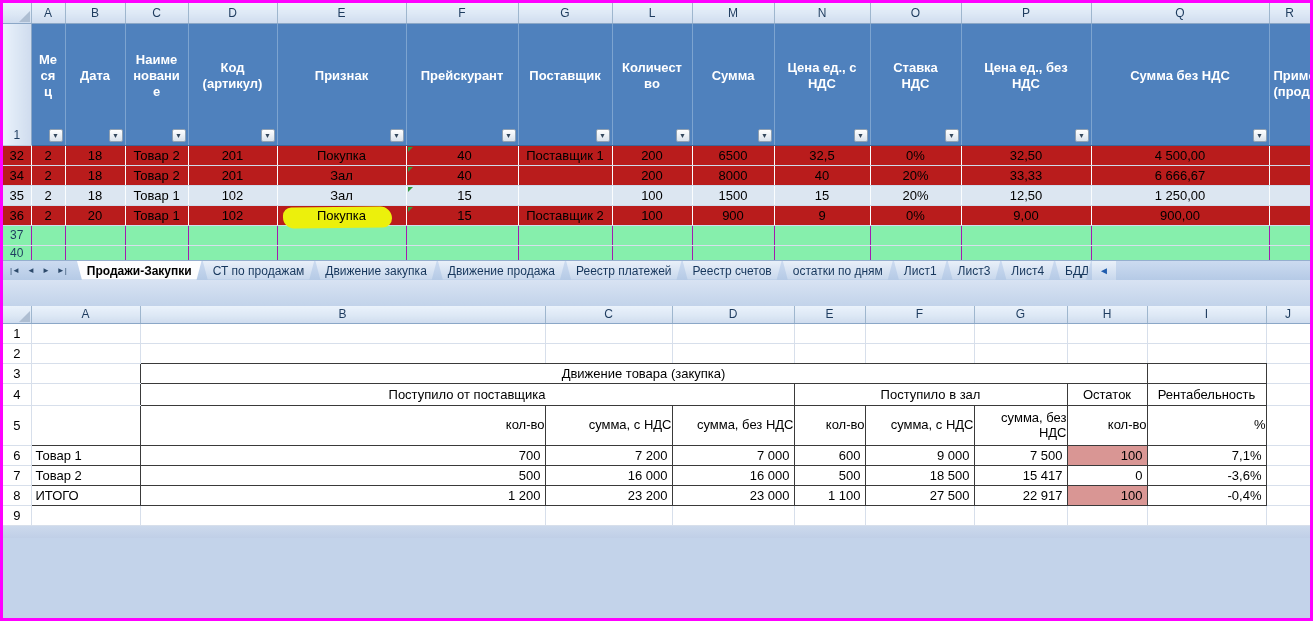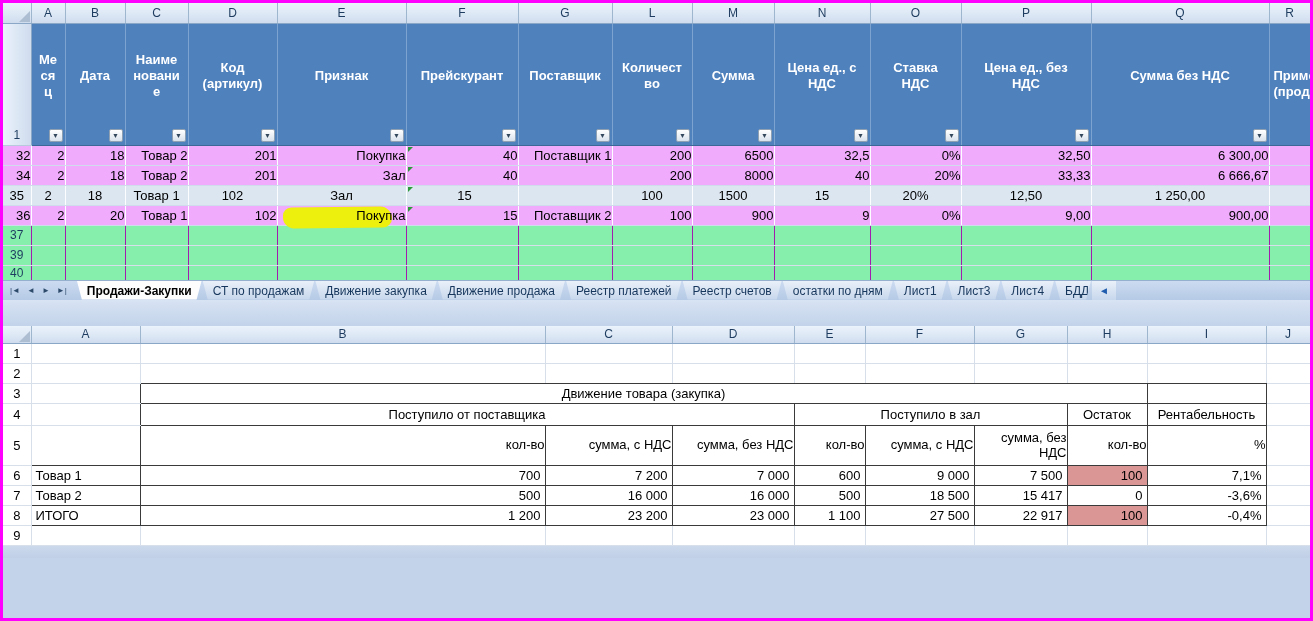--- a/index.html
+++ b/index.html
@@ -27,21 +27,21 @@
   .htext { padding:0 7px 16px; white-space:normal; overflow-wrap:anywhere; line-height:1.25; }
   .fbtn { position:absolute; right:2px; bottom:3px; width:14px; height:13px;
     background:linear-gradient(#ffffff,#d9e2ec); border:1px solid #8fa0b2; border-radius:2px;
     font-size:7px; line-height:11px; color:#33475c; text-align:center; font-weight:normal; }
   .rwrap { position:absolute; left:4px; top:0; bottom:0; width:92px; display:flex; align-items:center;
     text-align:left; white-space:normal; overflow-wrap:anywhere; line-height:1.25; }
 
   
   tr.dr { height:20px; }
   tr.dr td { font-size:13px; text-align:center; border-right:1px solid #fbfdfe; border-bottom:1px solid #cfdcec; color:#000; }
-  tr.ba td { background:#f0abfc;text-align:right; }
+  tr.ba td { background:#b91c1c; }
   tr.bb2 td { background:#dce6f1; }
   td.tl { text-align:left; padding-left:5px; }
   td.err { position:relative; }
   td.err::before { content:""; position:absolute; left:1px; top:1px; width:0; height:0;
     border-top:5px solid #2f9a3c; border-right:5px solid transparent; }
   td.hl { position:relative; overflow:visible; }
   td.hl .blob { position:absolute; z-index:0; left:5px; right:14px; top:1px; bottom:-3px;
     background:#ecf00c; border-radius:9px 13px 10px 12px; transform:rotate(-0.6deg); }
   td.hl .txt { position:relative; z-index:1; }
 
@@ -186,21 +186,21 @@
       <td>Товар 2</td>
       <td>201</td>
       <td>Покупка</td>
       <td class="err tl">40</td>
       <td>Поставщик 1</td>
       <td>200</td>
       <td>6500</td>
       <td>32,5</td>
       <td>0%</td>
       <td>32,50</td>
-      <td>6 300,00</td>
+      <td>4 500,00</td>
       <td></td>
     </tr>
     <tr class="dr ba">
       <td class="gutter">34</td>
       <td>2</td>
       <td>18</td>
       <td>Товар 2</td>
       <td>201</td>
       <td>Зал</td>
       <td class="err tl">40</td>
@@ -243,37 +243,20 @@
       <td>900</td>
       <td>9</td>
       <td>0%</td>
       <td>9,00</td>
       <td>900,00</td>
       <td></td>
     </tr>
 
     <tr class="er">
       <td class="gutter">37</td>
-      <td></td>
-          <td></td>
-          <td></td>
-          <td></td>
-          <td></td>
-          <td></td>
-          <td></td>
-          <td></td>
-          <td></td>
-          <td></td>
-          <td></td>
-          <td></td>
-          <td></td>
-          <td></td>
-    </tr>
-    <tr class="er">
-      <td class="gutter">39</td>
       <td></td>
           <td></td>
           <td></td>
           <td></td>
           <td></td>
           <td></td>
           <td></td>
           <td></td>
           <td></td>
           <td></td>

